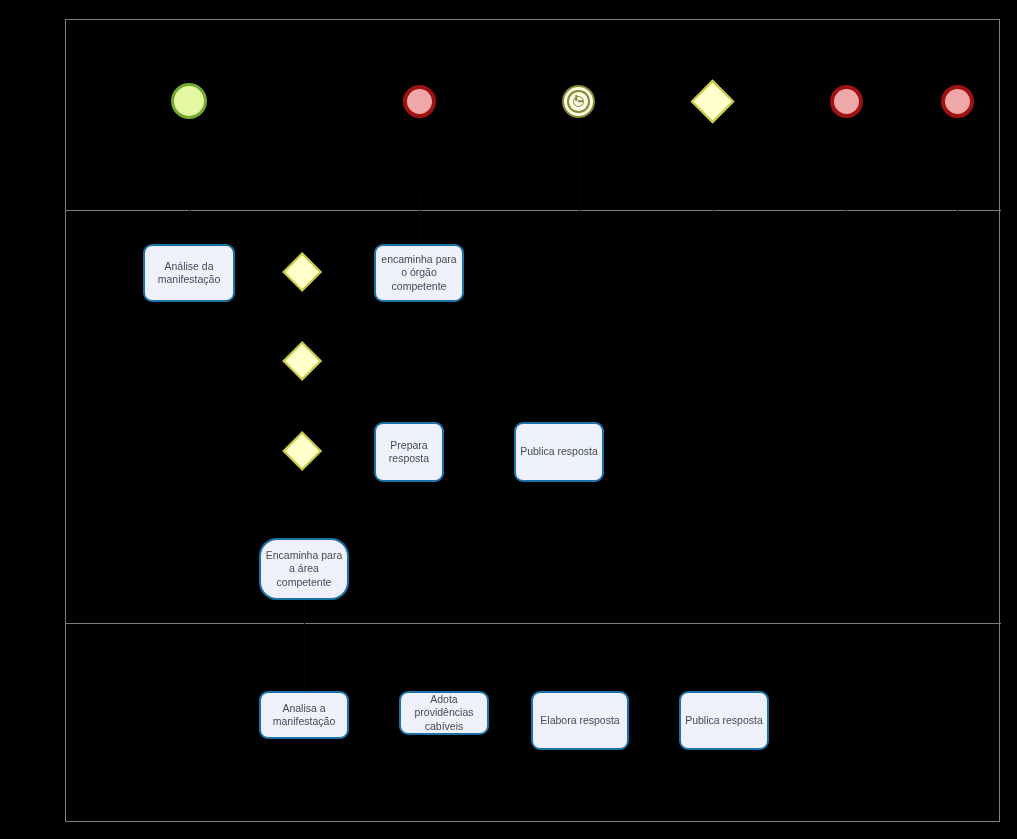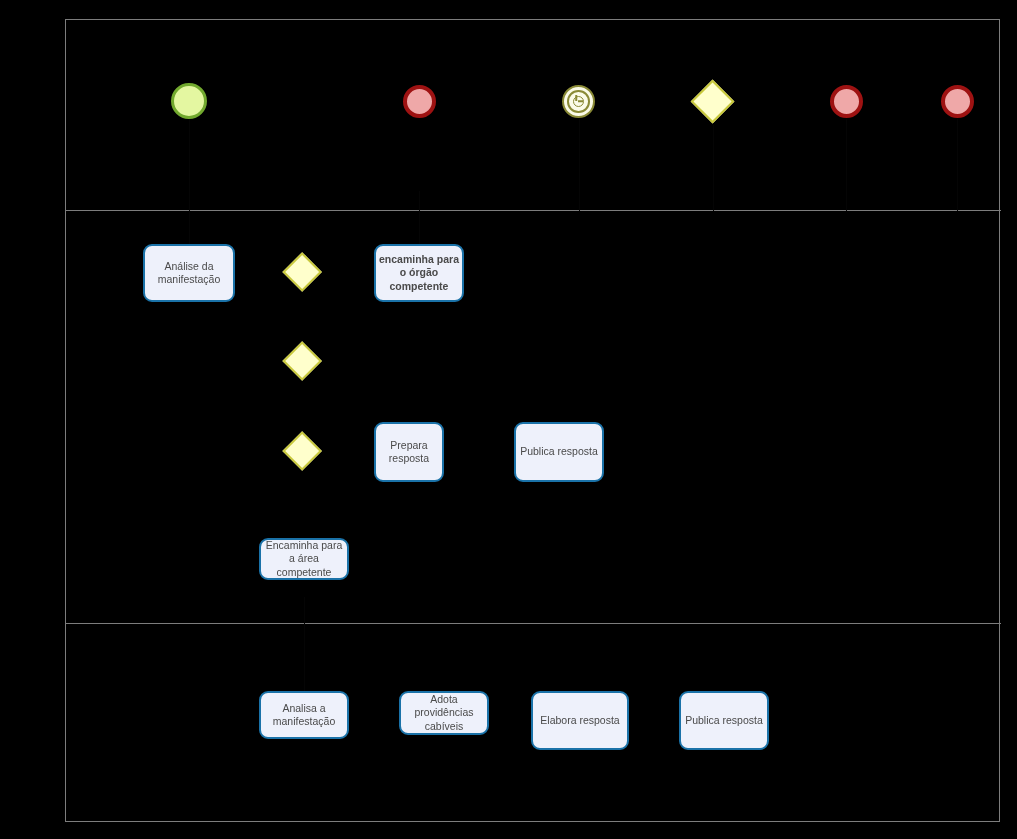--- a/index.html
+++ b/index.html
@@ -172,30 +172,30 @@
   <div class="gateway" id="gw-2" style="left: 221.858px; top: 326.858px; width: 28.2843px; height: 28.2843px;">
     <div class="diamond"></div>
   </div>
   <div class="gateway" id="gw-3" style="left: 221.858px; top: 416.858px; width: 28.2843px; height: 28.2843px;">
     <div class="diamond"></div>
   </div>
 
   <div class="task" id="tk-0" style="left: 77px; top: 224px; width: 92px; height: 58px;">
     <span>Análise da manifestação</span>
   </div>
-  <div class="task" id="tk-1" style="left: 308px; top: 224px; width: 90px; height: 58px; font-weight: bold;">
+  <div class="task" id="tk-1" style="left: 308px; top: 224px; width: 90px; height: 58px;">
     <span>encaminha para o órgão competente</span>
   </div>
   <div class="task" id="tk-3" style="left: 308px; top: 402px; width: 70px; height: 60px;">
     <span>Prepara resposta</span>
   </div>
   <div class="task" id="tk-4" style="left: 448px; top: 402px; width: 90px; height: 60px;">
     <span>Publica resposta</span>
   </div>
-  <div class="task" id="tk-5" style="left: 193px; top: 518px; width: 90px; height: 42px;">
+  <div class="task" id="tk-5" style="left: 193px; top: 518px; width: 90px; height: 62px; border-radius: 18px;">
     <span>Encaminha para a área competente</span>
   </div>
   <div class="task" id="tk-6" style="left: 193px; top: 671px; width: 90px; height: 48px;">
     <span>Analisa a manifestação</span>
   </div>
   <div class="task" id="tk-7" style="left: 333px; top: 671px; width: 90px; height: 44px;">
     <span>Adota providências cabíveis</span>
   </div>
   <div class="task" id="tk-8" style="left: 465px; top: 671px; width: 98px; height: 59px;">
     <span>Elabora resposta</span>

